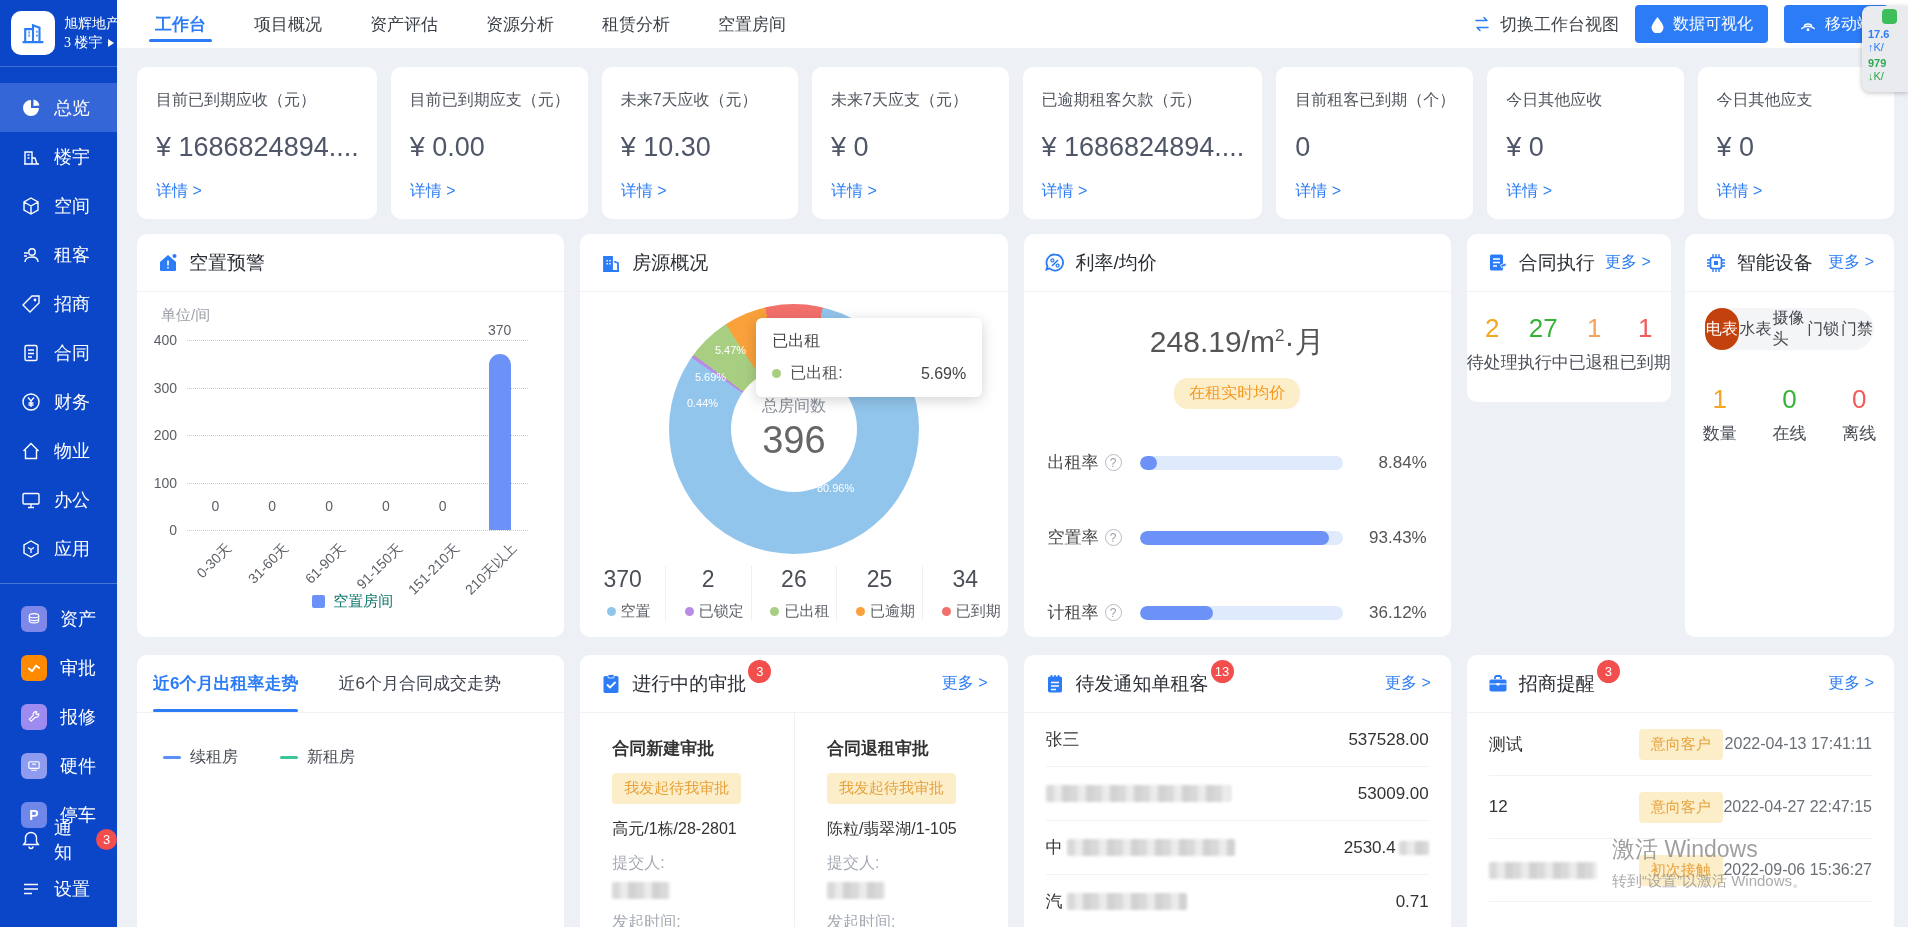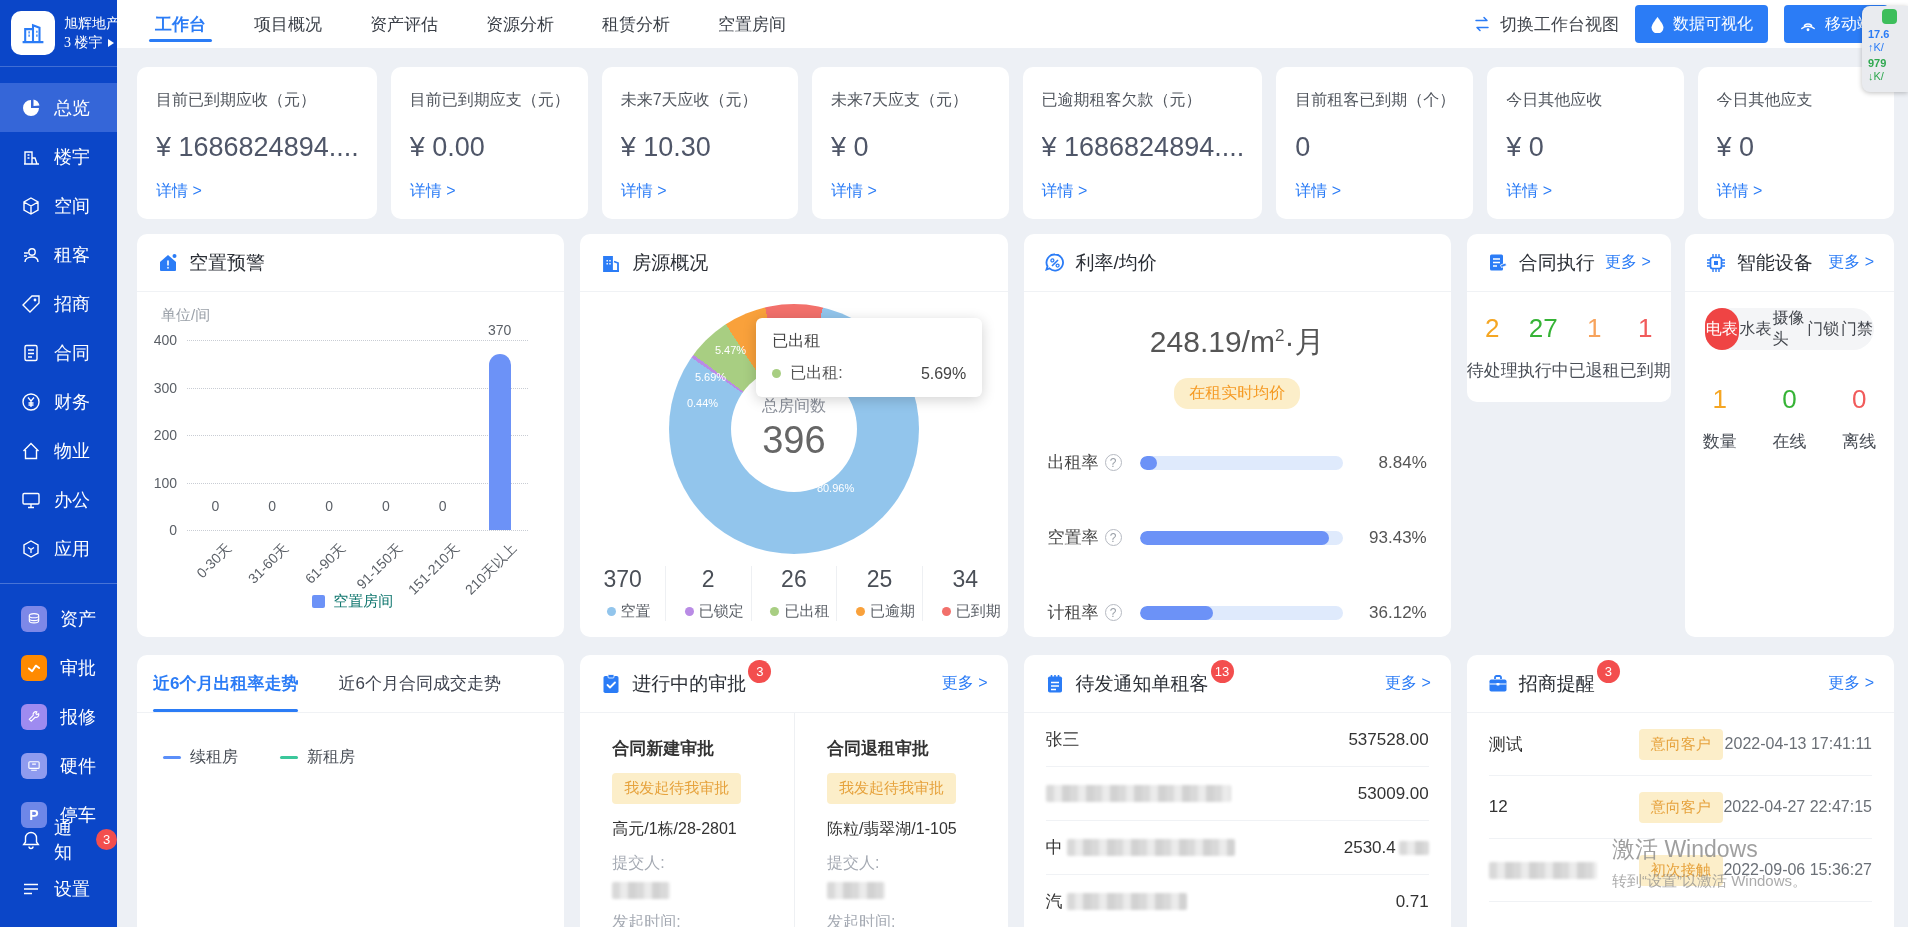--- a/index.html
+++ b/index.html
@@ -94,25 +94,25 @@
   .rate-label { font-size:17px; color:#444; display:flex; align-items:center; gap:6px; white-space:nowrap; }
   .qmark { width:17px; height:17px; border:1px solid #b6bac2; border-radius:50%; color:#9aa0a8; font-size:12px; display:inline-flex; align-items:center; justify-content:center; }
   .rate-track { flex:1; height:14px; background:#DFEAFC; border-radius:7px; margin:0 18px; overflow:hidden; }
   .rate-fill { height:100%; background:#6C92F7; border-radius:7px; }
   .rate-val { font-size:17px; color:#555; width:66px; text-align:right; white-space:nowrap; }
 
   
   .numstats { display:flex; }
   .numstat { flex:1; text-align:center; }
   .numstat .num { font-size:26px; }
-  .numstat .lbl { font-size:17px; color:#4a4f57; margin-top:15px; }
+  .numstat .lbl { font-size:17px; color:#4a4f57; margin-top:7px; }
 
   .dev-tabs { margin:16px 20px 0; background:#F4F5F7; border-radius:21px; height:42px; display:flex; }
   .dev-tab { flex:1; display:flex; align-items:center; justify-content:center; font-size:16px; color:#42464d; border-radius:21px; cursor:pointer; }
-  .dev-tab.active { background:#ef4444; color:#fff; }
+  .dev-tab.active { background:#c2410c; color:#fff; }
 
   
   .trend-tabs { display:flex; gap:40px; padding:0 16px; height:58px; border-bottom:1px solid #F0F2F5; }
   .trend-tab { font-size:17px; color:#3f4450; display:flex; align-items:center; position:relative; cursor:pointer; }
   .trend-tab.active { color:#2B7CF6; font-weight:bold; }
   .trend-tab.active::after { content:""; position:absolute; left:0; right:0; bottom:0; height:3px; background:#2B7CF6; border-radius:2px; }
   .trend-legend { display:flex; gap:42px; margin:34px 0 0 26px; }
   .tl-item { display:flex; align-items:center; gap:9px; font-size:16px; color:#4a4f57; }
   .tl-line { width:18px; height:3px; border-radius:2px; }
 

